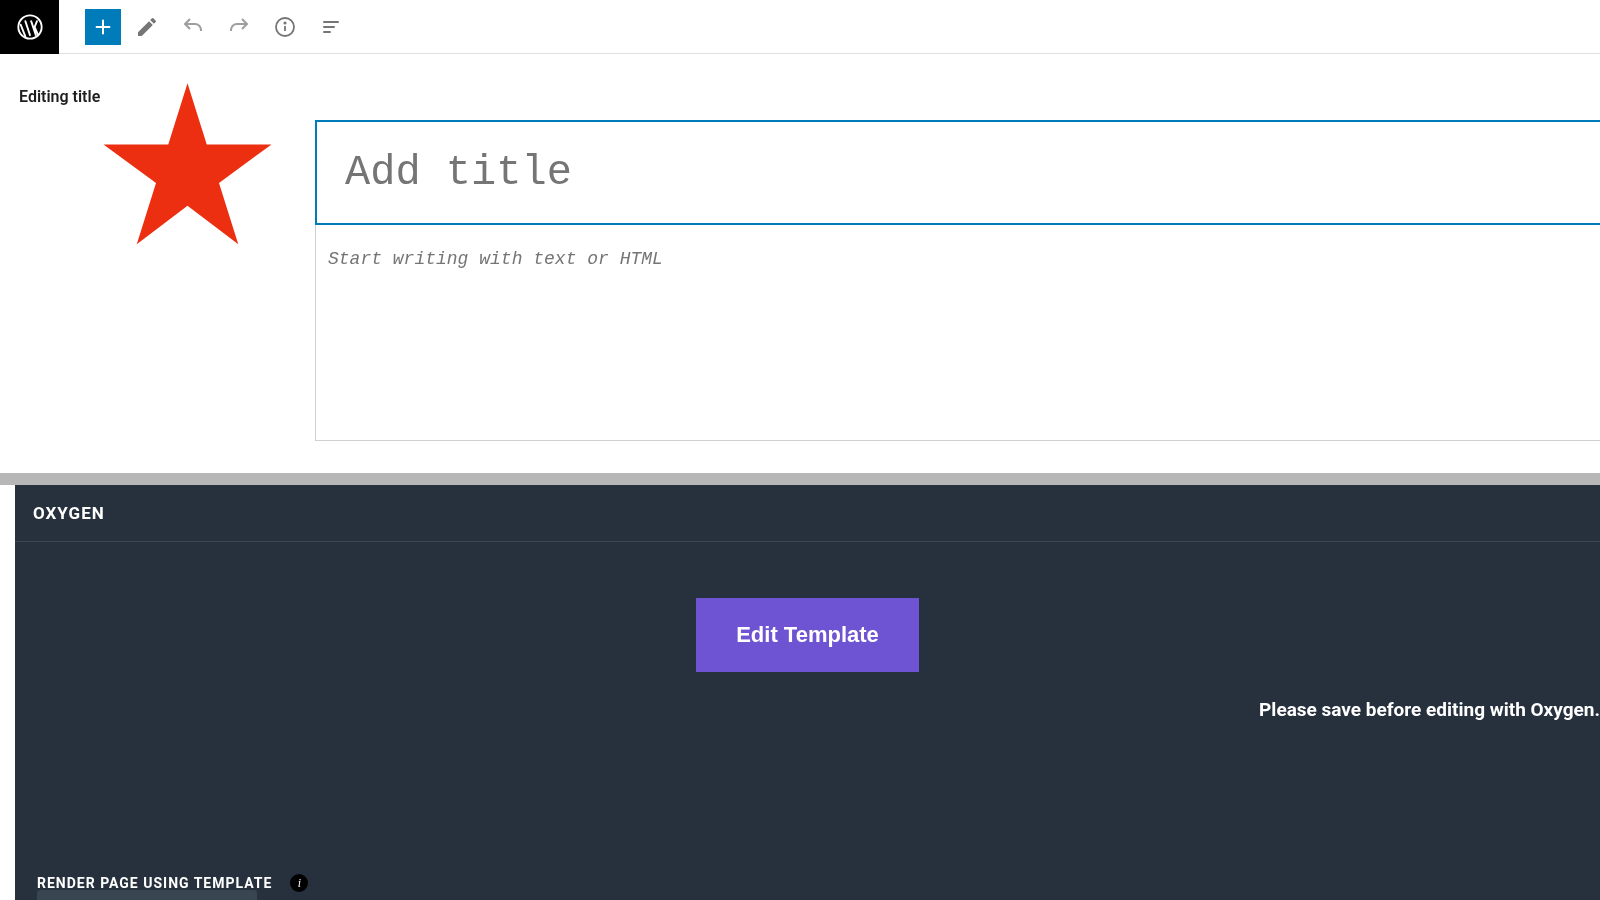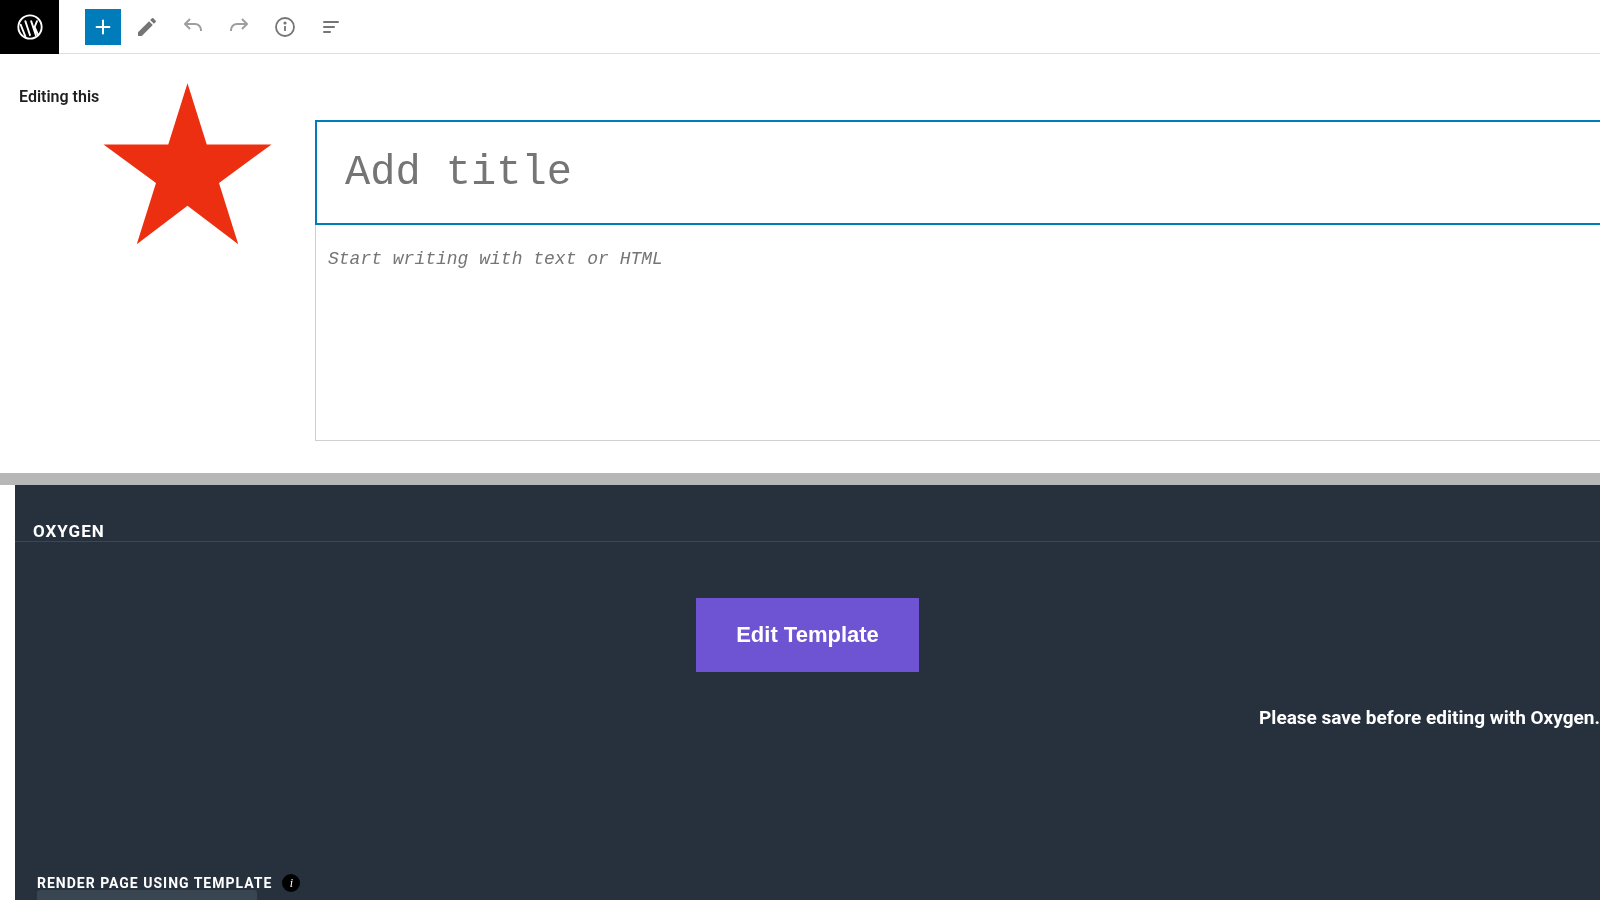--- a/index.html
+++ b/index.html
@@ -140,59 +140,59 @@
   left: 15px;
   right: 0;
   bottom: 0;
   background: #26313d;
   color: #fff;
 }
 .oxygen-header {
   height: 57px;
   border-bottom: 1px solid #3a4754;
   display: flex;
-  align-items: flex-end;
+  align-items: center;
   padding-left: 18px;
 }
 .oxygen-title {
   font-size: 17px;
   font-weight: 700;
   letter-spacing: 1px;
 }
 .oxygen-body {
   text-align: center;
   padding-top: 56px;
 }
 .edit-template-btn {
   background: #6e54d2;
   border: none;
   color: #fff;
   font-size: 22px;
   font-weight: 700;
   padding: 24px 40px;
   cursor: pointer;
-  margin-bottom: 34px;
+  margin-bottom: 26px;
 }
 .oxygen-msg1 {
   font-size: 16px;
   font-weight: 600;
   margin-bottom: 48px;
 }
 .oxygen-msg2 {
   font-size: 19px;
   font-weight: 700;
   text-align: right;
 }
 .render-row {
   position: absolute;
   bottom: 8px;
   left: 22px;
   display: flex;
   align-items: center;
-  gap: 10px;
+  gap: 18px;
 }
 .render-label {
   font-size: 14px;
   font-weight: 700;
   letter-spacing: 1px;
 }
 .info-badge {
   width: 18px;
   height: 18px;
   background: #000;
@@ -260,21 +260,21 @@
     <div class="btn-icon">
       <svg viewBox="0 0 24 24" fill="none" stroke="#757575" stroke-width="2" stroke-linecap="round">
           <line x1="5" y1="7" x2="19" y2="7"></line>
           <line x1="5" y1="12" x2="15" y2="12"></line>
           <line x1="5" y1="17" x2="11" y2="17"></line>
         </svg>
     </div>
   </div>
 </div>
 
-<div class="editing-label">Editing this</div>
+<div class="editing-label">Editing title</div>
 
 <div class="star">
   <svg viewBox="0 0 100 100">
     <polygon points="50,3 61,38 98,38 68,60 79,95 50,73 21,95 32,60 2,38 39,38" fill="#ed2f11"></polygon>
   </svg>
 </div>
 
 <div class="editor-wrap">
   <div class="title-box">
     <input class="title-input" type="text" placeholder="Add title" style="">

